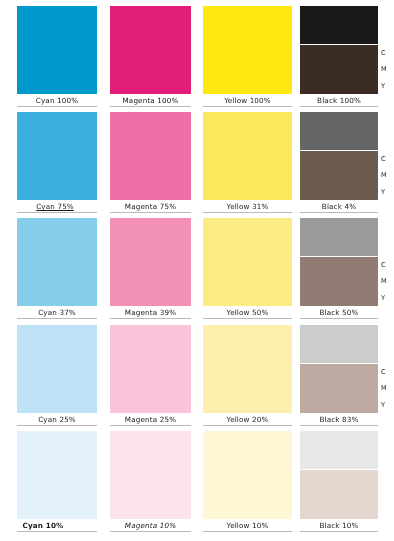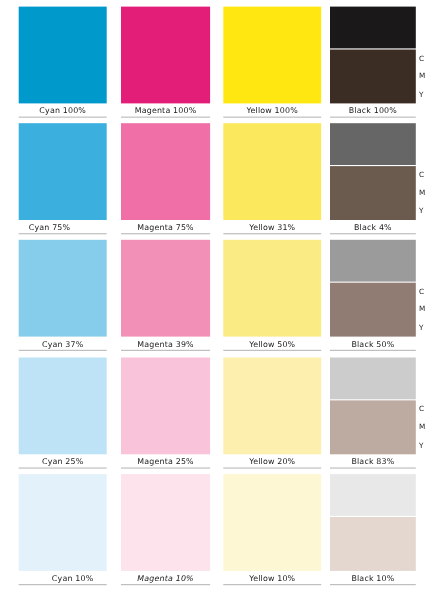--- a/index.html
+++ b/index.html
@@ -116,21 +116,21 @@
       <div class="cmy-legend" style="left: 381px; top: 39px; height: 49px;">
         <span>C</span>
         <span>M</span>
         <span>Y</span>
       </div>
     </div>
     <div class="row" style="top: 112px; height: 102px;">
       <div class="cell" style="left: 17px; width: 80px; height: 88px;">
         <div class="swatch" style="background: rgb(59, 176, 223); height: 100%;"></div>
       </div>
-      <div class="caption" style="left: 5px; width: 80px; top: 90px; position: absolute;">Cyan 75%</div>
+      <div class="caption" style="left: 15px; width: 80px; top: 90px; position: absolute; text-decoration: underline;">Cyan 75%</div>
       <div class="rule" style="left: 17px; width: 80px; top: 100px; position: absolute;"></div>
       <div class="cell" style="left: 110px; width: 81px; height: 88px;">
         <div class="swatch" style="background: rgb(239, 111, 166); height: 100%;"></div>
       </div>
       <div class="caption" style="left: 110px; width: 81px; top: 90px; position: absolute;">Magenta 75%</div>
       <div class="rule" style="left: 110px; width: 81px; top: 100px; position: absolute;"></div>
       <div class="cell" style="left: 203px; width: 89px; height: 88px;">
         <div class="swatch" style="background: rgb(251, 232, 92); height: 100%;"></div>
       </div>
       <div class="caption" style="left: 203px; width: 89px; top: 90px; position: absolute;">Yellow 31%</div>
@@ -200,21 +200,21 @@
       <div class="cmy-legend" style="left: 381px; top: 39px; height: 49px;">
         <span>C</span>
         <span>M</span>
         <span>Y</span>
       </div>
     </div>
     <div class="row" style="top: 431px; height: 102px;">
       <div class="cell" style="left: 17px; width: 80px; height: 88px;">
         <div class="swatch" style="background: rgb(227, 241, 250); height: 100%;"></div>
       </div>
-      <div class="caption" style="left: 26px; width: 80px; top: 90px; position: absolute;">Cyan 10%</div>
+      <div class="caption" style="left: 3px; width: 80px; top: 90px; position: absolute; font-weight: bold;">Cyan 10%</div>
       <div class="rule" style="left: 17px; width: 80px; top: 100px; position: absolute;"></div>
       <div class="cell" style="left: 110px; width: 81px; height: 88px;">
         <div class="swatch" style="background: rgb(253, 227, 236); height: 100%;"></div>
       </div>
       <div class="caption" style="left: 110px; width: 81px; top: 90px; position: absolute; font-style: italic;">Magenta 10%</div>
       <div class="rule" style="left: 110px; width: 81px; top: 100px; position: absolute;"></div>
       <div class="cell" style="left: 203px; width: 89px; height: 88px;">
         <div class="swatch" style="background: rgb(253, 248, 211); height: 100%;"></div>
       </div>
       <div class="caption" style="left: 203px; width: 89px; top: 90px; position: absolute;">Yellow 10%</div>

